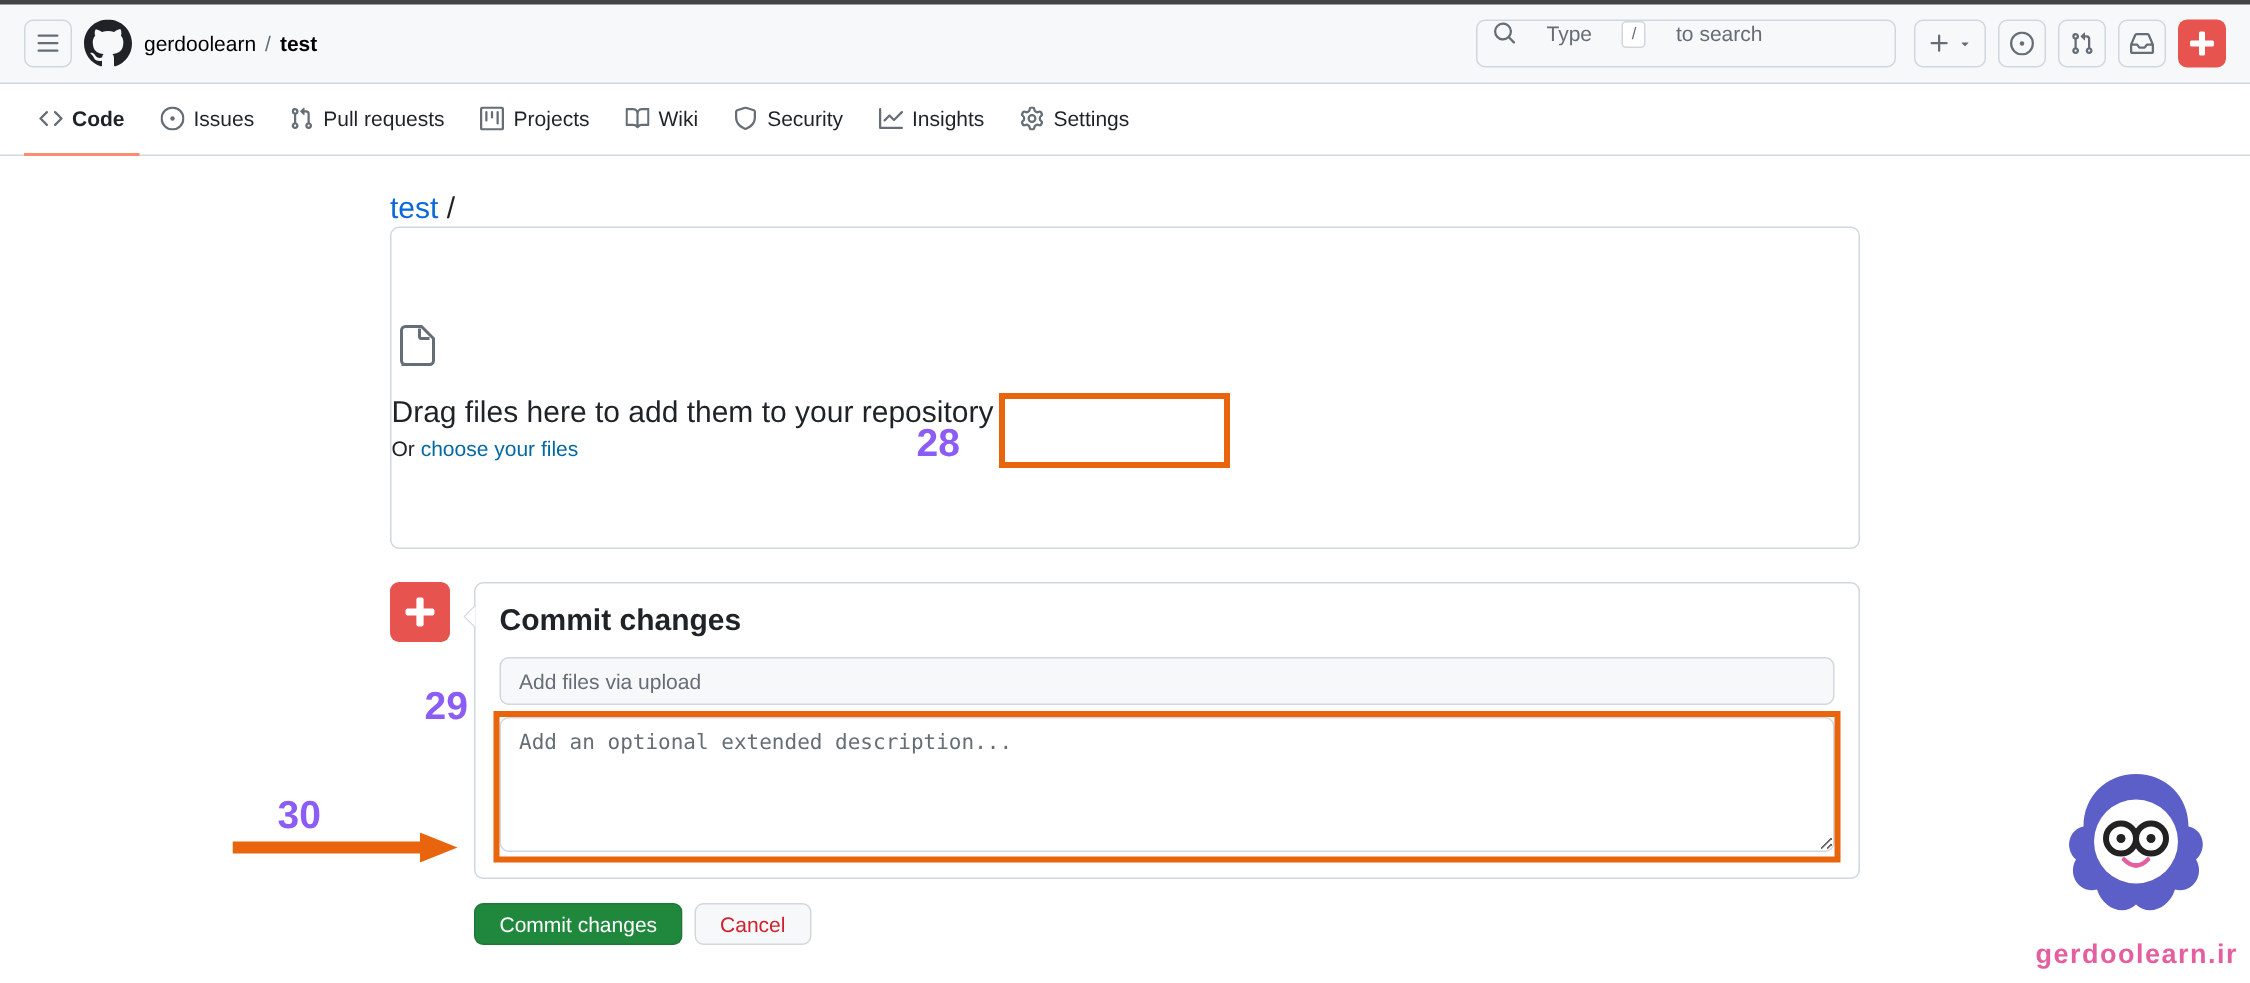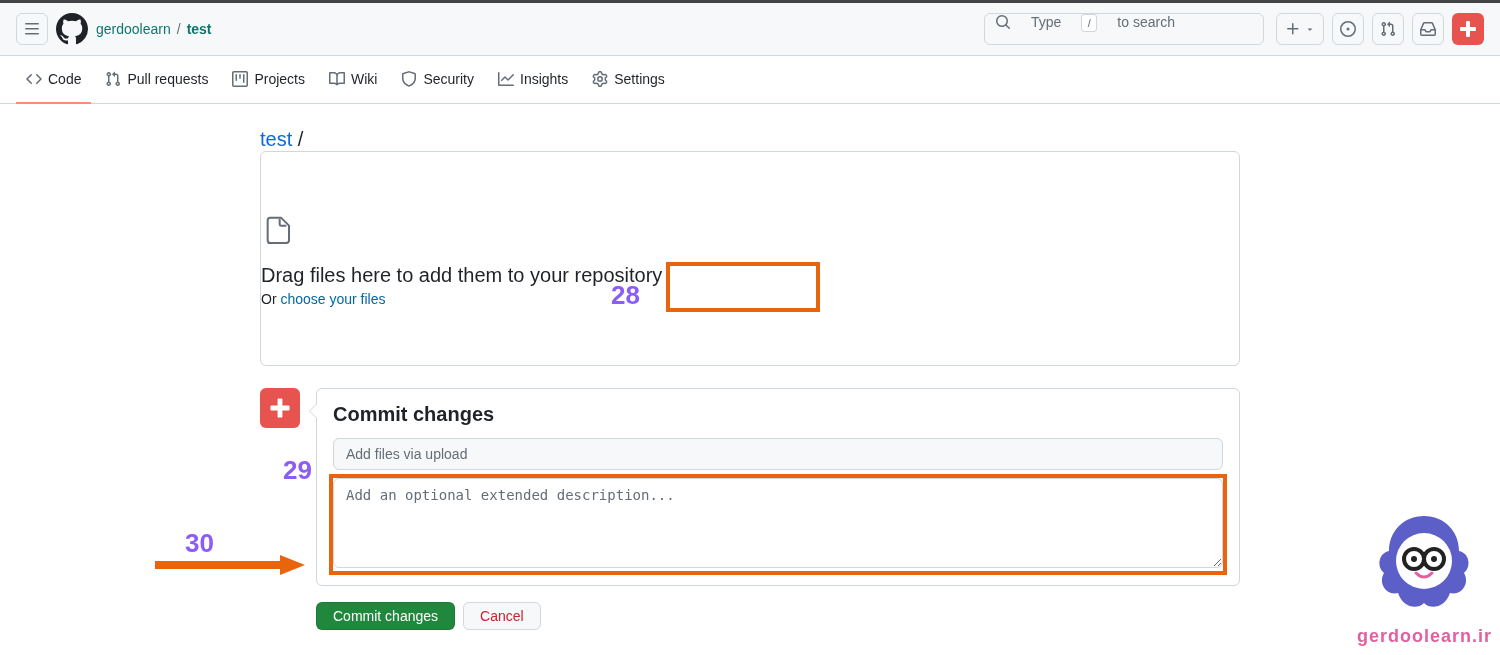--- a/index.html
+++ b/index.html
@@ -4,34 +4,34 @@
 <style>
   * { margin: 0; padding: 0; box-sizing: border-box; }
   body { font-family: -apple-system, BlinkMacSystemFont, "Segoe UI", Helvetica, Arial, sans-serif; font-size: 14px; color: #1f2328; background: #fff; width: 1500px; }
 
   
   .topbar { display: flex; align-items: center; height: 56px; padding: 0 16px; background: #f6f8fa; border-bottom: 1px solid #d0d7de; border-top: 3px solid #444; }
   .icon-btn { display: inline-flex; align-items: center; justify-content: center; width: 32px; height: 32px; border: 1px solid #d0d7de; border-radius: 6px; background: #f6f8fa; color: #656d76; cursor: pointer; }
   .icon-btn svg { fill: currentColor; }
   .logo-btn { display:inline-flex; align-items:center; justify-content:center; margin-left: 8px; margin-right: 8px; color:#1f2328; }
   .breadcrumb { display: flex; align-items: center; gap: 6px; font-size: 14px; }
-  .breadcrumb a { color: #0f766e; text-decoration: none; }
+  .breadcrumb a { color: #000000; text-decoration: none; }
   .breadcrumb .sep { color: #656d76; }
   .breadcrumb .strong { font-weight: 600; }
   .flex-grow { flex: 1; }
   .searchbox { display: flex; align-items: flex-start; width: 280px; height: 32px; border: 1px solid #d0d7de; border-radius: 6px; padding: 0 10px; color: #656d76; background: #f6f8fa; gap:20px; margin-right: 12px; }
   .kbd { display:inline-flex; align-items:center; justify-content:center; border:1px solid #d0d7de; border-radius:3px; height:18px; min-width:16px; padding:0 3px; font-size:11px; color:#656d76; background:#fff;}
   .top-actions { display:flex; align-items:center; gap:8px; }
   .btn-group { display:flex; align-items:center; border:1px solid #d0d7de; border-radius:6px; height:32px; padding:0 8px; color:#656d76; gap:4px;}
   .avatar-sq { width:32px; height:32px; border-radius:6px; background:#e7534e; display:flex; align-items:center; justify-content:center; }
 
   
   .reponav { display:flex; align-items:center; height:48px; padding:0 16px; border-bottom:1px solid #d0d7de; gap: 4px; }
   .reponav-item { display:flex; align-items:center; gap:6px; padding: 0 10px; height:48px; color:#1f2328; font-size:14px; border-bottom: 2px solid transparent; cursor:pointer; }
-  .reponav-item.active { border-bottom-color: #fd8c73; font-weight:400; }
+  .reponav-item.active { border-bottom-color: #fd8c73; font-weight:700; }
   .reponav-item svg { fill:#656d76; }
 
   
   .main { max-width: 980px; margin: 0 auto; padding: 24px 0 40px; }
   .bc-row { font-size:20px; margin-bottom: 0; }
   .bc-row a { color:#0969da; text-decoration:none; }
   .dropzone { border:1px solid #d0d7de; border-radius:6px; height: 215px; display:flex; flex-direction:column; align-items:flex-start; justify-content:center; gap:2px; color:#1f2328; position:relative; }
   .dropzone .dz-title { font-size: 20px; margin-top: 8px; }
   .dropzone .dz-sub { font-size:14px; color:#1f2328; margin-top:2px;}
   .dropzone .dz-sub a { color:#0369a1; text-decoration:none; }
@@ -125,20 +125,27 @@
 
 <div class="reponav">
   <div class="reponav-item active">
     <svg width="16" height="16" viewBox="0 0 16 16">
         <path d="m11.28 3.22 4.25 4.25a.75.75 0 0 1 0 1.06l-4.25 4.25a.749.749 0 0 1-1.275-.326.749.749 0 0 1 .215-.734L13.94 8l-3.72-3.72a.749.749 0 0 1 .326-1.275.749.749 0 0 1 .734.215m-6.56 0a.751.751 0 0 1 1.042.018.751.751 0 0 1 .018 1.042L2.06 8l3.72 3.72a.749.749 0 0 1-.326 1.275.749.749 0 0 1-.734-.215L.47 8.53a.75.75 0 0 1 0-1.06Z"></path>
       </svg>
     <span>Code</span>
   </div>
   <div class="reponav-item">
     <svg width="16" height="16" viewBox="0 0 16 16">
+        <path d="M8 9.5a1.5 1.5 0 1 0 0-3 1.5 1.5 0 0 0 0 3"></path>
+        <path d="M8 0a8 8 0 1 1 0 16A8 8 0 0 1 8 0M1.5 8a6.5 6.5 0 1 0 13 0 6.5 6.5 0 0 0-13 0"></path>
+      </svg>
+    <span>Issues</span>
+  </div>
+  <div class="reponav-item">
+    <svg width="16" height="16" viewBox="0 0 16 16">
         <path d="M1.5 3.25a2.25 2.25 0 1 1 3 2.122v5.256a2.251 2.251 0 1 1-1.5 0V5.372A2.25 2.25 0 0 1 1.5 3.25m5.677-.177L9.573.677A.25.25 0 0 1 10 .854V2.5h1A2.5 2.5 0 0 1 13.5 5v5.628a2.251 2.251 0 1 1-1.5 0V5a1 1 0 0 0-1-1h-1v1.646a.25.25 0 0 1-.427.177L7.177 3.427a.25.25 0 0 1 0-.354M3.75 2.5a.75.75 0 1 0 0 1.5.75.75 0 0 0 0-1.5m0 9.5a.75.75 0 1 0 0 1.5.75.75 0 0 0 0-1.5m8.25.75a.75.75 0 1 0 1.5 0 .75.75 0 0 0-1.5 0"></path>
       </svg>
     <span>Pull requests</span>
   </div>
   <div class="reponav-item">
     <svg width="16" height="16" viewBox="0 0 16 16">
         <path d="M0 1.75C0 .784.784 0 1.75 0h12.5C15.216 0 16 .784 16 1.75v12.5A1.75 1.75 0 0 1 14.25 16H1.75A1.75 1.75 0 0 1 0 14.25Zm1.75-.25a.25.25 0 0 0-.25.25v12.5c0 .138.112.25.25.25h12.5a.25.25 0 0 0 .25-.25V1.75a.25.25 0 0 0-.25-.25ZM11.75 3a.75.75 0 0 1 .75.75v7.5a.75.75 0 0 1-1.5 0v-7.5a.75.75 0 0 1 .75-.75m-8.25.75a.75.75 0 0 1 1.5 0v5.5a.75.75 0 0 1-1.5 0ZM8 3a.75.75 0 0 1 .75.75v3.5a.75.75 0 0 1-1.5 0v-3.5A.75.75 0 0 1 8 3"></path>
       </svg>
     <span>Projects</span>
   </div>

